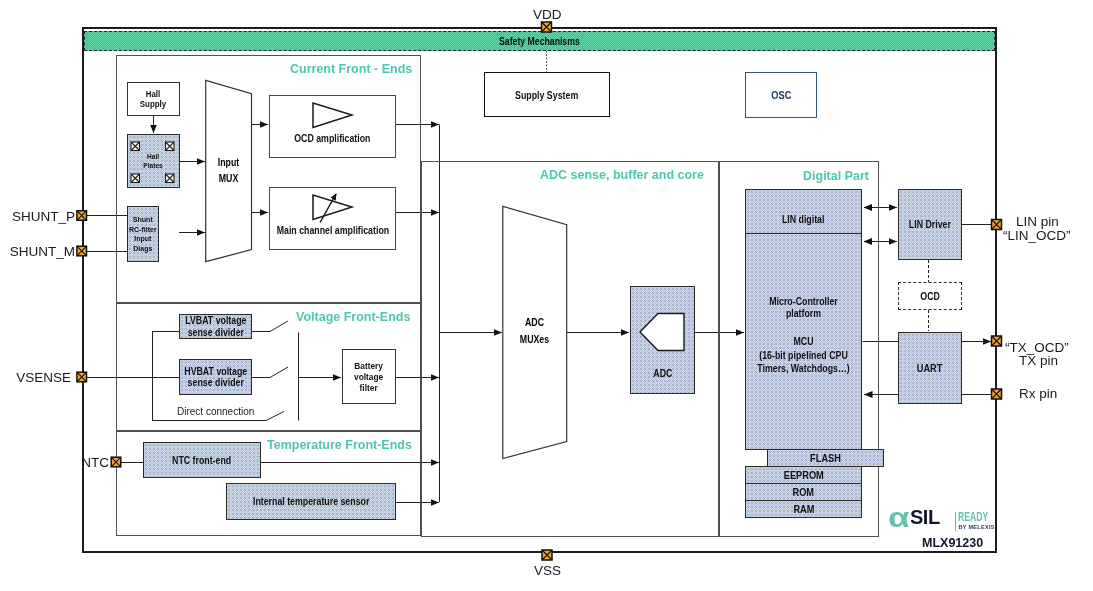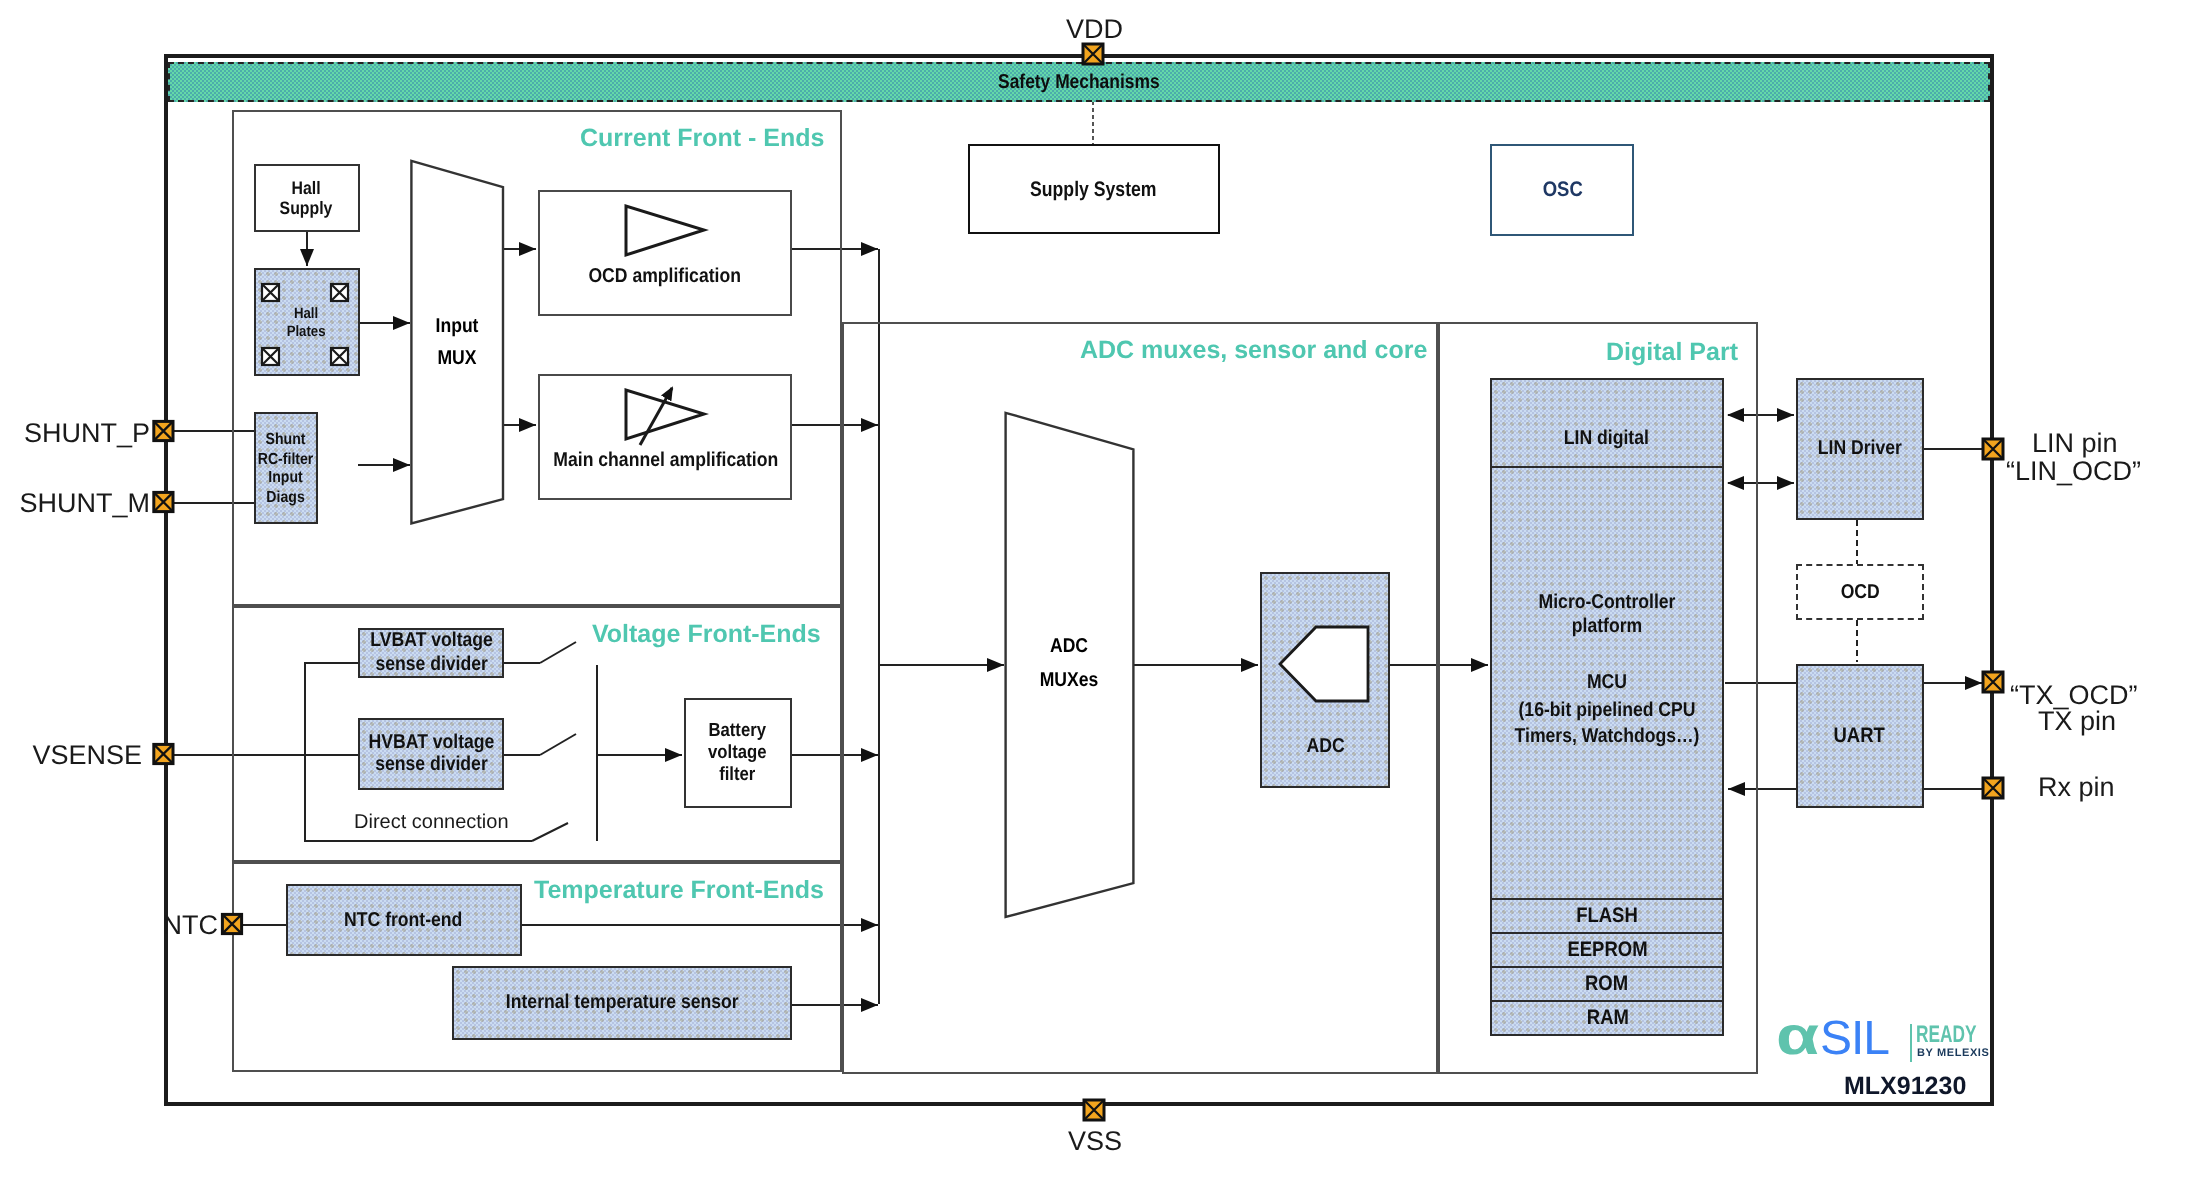--- a/index.html
+++ b/index.html
@@ -113,21 +113,21 @@
 <div class="sect" style="left:116px;top:55px;width:305px;height:248px;"></div>
 <div class="ttl" style="left:290px;top:62px;font-size:12.5px;">Current Front - Ends</div>
 
 <div class="sect" style="left:116px;top:303px;width:305px;height:128px;"></div>
 <div class="ttl" style="left:296px;top:310px;font-size:12.5px;">Voltage Front-Ends</div>
 
 <div class="sect" style="left:116px;top:431px;width:305px;height:105px;"></div>
 <div class="ttl" style="left:267px;top:438px;font-size:12.5px;">Temperature Front-Ends</div>
 
 <div class="sect" style="left:421px;top:161px;width:298px;height:376px;"></div>
-<div class="ttl" style="left:540px;top:168px;font-size:12.5px;">ADC muxes, sensor and core</div>
+<div class="ttl" style="left:540px;top:168px;font-size:12.5px;">ADC sense, buffer and core</div>
 
 <div class="sect" style="left:718.5px;top:161px;width:160.5px;height:376px;"></div>
 <div class="ttl" style="left:803px;top:169px;font-size:12.5px;">Digital Part</div>
 
 <div class="box" style="left:127px;top:82px;width:53px;height:34px;">
   <span class="b" style="font-size:9px;line-height:10.5px;">Hall<br>Supply</span>
     </div>
 
 <div class="box blue" style="left:127px;top:134px;width:53px;height:54px;">
   <span class="b" style="font-size:7.5px;">Hall<br>Plates</span>
@@ -168,21 +168,21 @@
 <div class="box blue" style="left:630px;top:286px;width:65px;height:108px;align-items:flex-end;">
   <span class="b" style="font-size:10px;margin-bottom:14px;">ADC</span>
     </div>
 
 <div class="box blue" style="left:745px;top:189px;width:117px;height:61px;border-width:1.3px;justify-content:center;">
   <span class="b" style="font-size:10px;">LIN digital</span>
     </div>
 <div class="box blue" style="left:745px;top:233px;width:117px;height:217px;border-width:1.3px;"></div>
 <div class="abs" style="left:745px;top:296px;width:117px;text-align:center;font-weight:bold;font-size:10px;line-height:11.8px;transform:scaleX(0.88);">Micro-Controller<br>platform</div>
 <div class="abs" style="left:745px;top:335px;width:117px;text-align:center;font-weight:bold;font-size:10px;line-height:13.5px;transform:scaleX(0.88);">MCU<br>(16-bit pipelined CPU<br>Timers, Watchdogs…)</div>
-<div class="box blue" style="left:745px;top:449px;width:117px;height:18px;border-width:1.3px;">
+<div class="box blue" style="left:767px;top:449px;width:117px;height:18px;border-width:1.3px;">
   <span class="b" style="font-size:10.5px;">FLASH</span>
     </div>
 <div class="box blue" style="left:745px;top:466px;width:117px;height:18px;border-width:1.3px;">
   <span class="b" style="font-size:10.5px;">EEPROM</span>
     </div>
 <div class="box blue" style="left:745px;top:483px;width:117px;height:18px;border-width:1.3px;">
   <span class="b" style="font-size:10.5px;">ROM</span>
     </div>
 <div class="box blue" style="left:745px;top:500px;width:117px;height:18px;border-width:1.3px;">
   <span class="b" style="font-size:10.5px;">RAM</span>
@@ -287,20 +287,20 @@
 <div class="lbl" style="right:1022px;top:370px;">VSENSE</div>
 <div class="lbl" style="right:984px;top:455px;">NTC</div>
 <div class="lbl" style="left:1016px;top:213.5px;">LIN pin</div>
 <div class="lbl" style="left:1003px;top:227.5px;">“LIN_OCD”</div>
 <div class="lbl" style="left:1019px;top:326.5px;margin-top:26px;">TX pin</div>
 <div class="lbl" style="left:1005px;top:339.5px;">“TX_OCD”</div>
 <div class="lbl" style="left:1019px;top:386px;">Rx pin</div>
 
 <div class="abs" style="left:888px;top:509px;width:110px;height:26px;">
   <span style="position:absolute;left:0px;top:-6px;font-size:27px;font-weight:bold;color:#5fc3ad;transform:scale(1.3,1);transform-origin:left;">α</span>
-  <span style="position:absolute;left:22px;top:-3.5px;font-size:24px;font-weight:normal;color:#3b82f6;letter-spacing:-0.5px;">SIL</span>
+  <span style="position:absolute;left:22px;top:-3.5px;font-size:20px;font-weight:bold;color:#0f172a;letter-spacing:-0.5px;">SIL</span>
   <span style="position:absolute;left:66.5px;top:2.5px;width:1.6px;height:19px;background:#5fc3ad;"></span>
   <span style="position:absolute;left:70px;top:1px;font-size:12px;font-weight:bold;color:#5fc3ad;transform:scaleX(0.72);transform-origin:left;">READY</span>
   <span style="position:absolute;left:70.5px;top:14.5px;font-size:5.5px;font-weight:bold;color:#1b3a5c;letter-spacing:0.3px;">BY MELEXIS</span>
 </div>
 <div class="abs" style="left:922px;top:535.5px;font-size:12.5px;font-weight:bold;color:#0f172a;">MLX91230</div>
 
 </div>
 
 </body></html>

